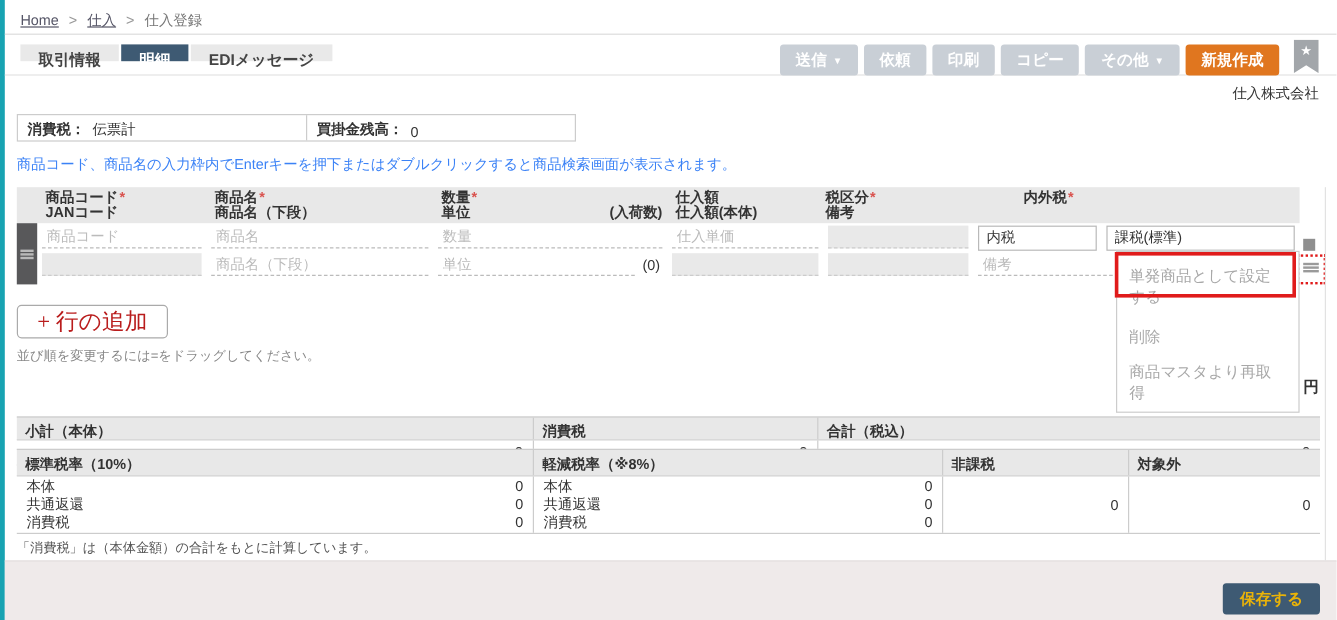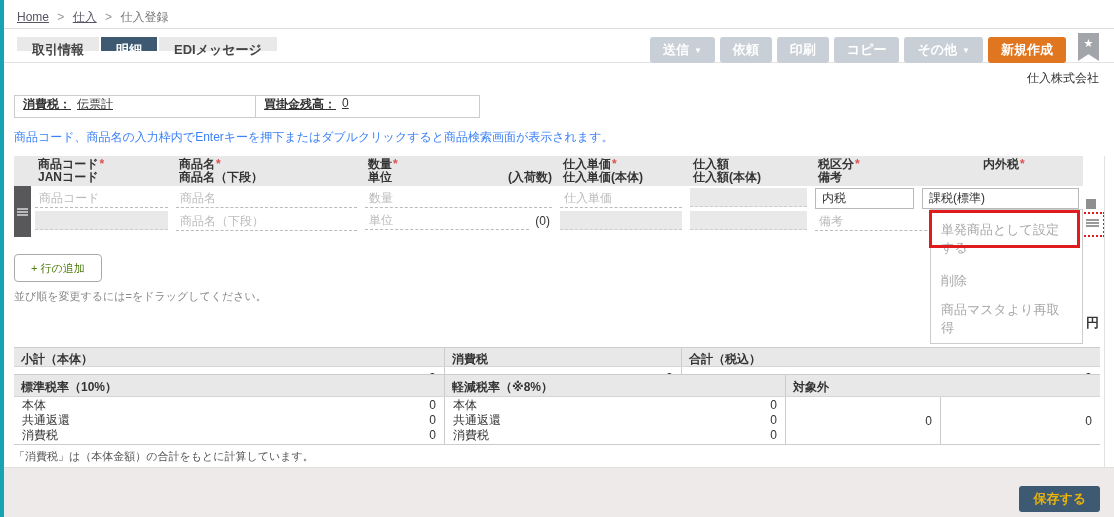--- a/index.html
+++ b/index.html
@@ -27,21 +27,21 @@
   .caret { font-size:8px; margin-left:5px; vertical-align:1px; }
 
   .bookmark { position:absolute; right:15px; top:33px; width:21px; height:28px; background:#A2A6AA;
               clip-path:polygon(0 0,100% 0,100% 100%,50% 76%,0 100%); text-align:center; cursor:pointer; }
   .bookmark span { color:#fff; font-size:11px; line-height:18px; }
 
   .company { position:absolute; right:15px; top:70px; font-size:12px; color:#333; }
 
   .info-box { position:absolute; left:14px; top:95px; width:466px; height:23px; border:1px solid #ccc;
               display:flex; font-size:12px; align-items:center; }
-  .info-cell { padding:0 8px; height:100%; display:flex; align-items:flex-start;text-decoration:underline; }
+  .info-cell { padding:0 8px; height:100%; display:flex; align-items:flex-end; }
   .info-cell.first { width:241px; border-right:1px solid #ccc; }
   .info-label { font-weight:bold; margin-right:6px; }
 
   .notice { position:absolute; left:14px; top:129px; font-size:12px; color:#3b82f6; }
 
   
   .itable { position:absolute; left:14px; top:156px; width:1069px; }
   .ithead { display:flex; background:#E8E8E8; height:30px; font-size:12px; font-weight:bold; color:#333; }
   .ithead .cell { padding:2px 4px 0 7px; line-height:13px; }
   .h2 { font-weight:bold; }
@@ -76,22 +76,22 @@
 
   
   .ctx-menu { position:absolute; left:930px; top:209px; width:153px; background:#fff;
               border:1px solid #ccc; font-size:13px; color:#A8A8A8; z-index:5; }
   .ctx-item { padding:5px 10px 6px; cursor:pointer; }
   .ctx-item.tall { padding:11px 10px 10px; }
   .red-solid-box { position:absolute; left:929px; top:210px; width:151px; height:38px;
                    border:3px solid #E01B1B; z-index:6; }
 
   .add-row-btn { position:absolute; left:14px; top:254px; height:28px; padding:0 16px; background:#fff;
-                 border:1px solid #aaa; border-radius:4px; font-size:11px; color:#4d7c0f; cursor:pointer;
-                 font-family:Liberation Sans, sans-serif; }
+                 border:1px solid #aaa; border-radius:4px; font-size:19px; color:#b91c1c; cursor:pointer;
+                 font-family:Liberation Serif, serif; }
   .drag-hint { position:absolute; left:14px; top:289px; font-size:11px; color:#888; }
   .unit-note { position:absolute; right:15px; top:314px; font-size:13px; font-weight:bold; }
 
   
   .summary { position:absolute; left:14px; top:347px; width:1086px; font-size:12px; }
   .sum-head { display:flex; background:#E8E8E8; border-top:1px solid #ccc; border-bottom:1px solid #d5d5d5;
               height:20px; font-weight:bold; }
   .sum-head > div { padding:3px 7px 0; }
   .sum-vals { display:flex; height:21px; border-bottom:1px solid #ccc; font-size:13px; }
   .sum-vals > div { padding:3px 8px 0; text-align:right; }
@@ -175,24 +175,20 @@
         <div class="h1"><span>商品名</span><span class="req">*</span></div>
         <div class="h2">商品名（下段）</div>
       </div>
       <div class="cell w-c3">
         <div class="h1"><span>数量</span><span class="req">*</span></div>
         <div class="h2 spread">
             <span>単位</span>
             <span>(入荷数)</span>
           </div>
       </div>
-      <div class="cell w-c4">
-        <div class="h1"><span>仕入単価</span><span class="req">*</span></div>
-        <div class="h2">仕入単価(本体)</div>
-      </div>
       <div class="cell w-c5">
         <div class="h1"><span>仕入額</span></div>
         <div class="h2">仕入額(本体)</div>
       </div>
       <div class="cell w-c6">
         <div class="h1"><span>税区分</span><span class="req">*</span></div>
         <div class="h2">備考</div>
       </div>
       <div class="cell w-c7">
         <div class="h1"><span>内外税</span><span class="req">*</span></div>
@@ -276,20 +272,21 @@
       <div class="sc1">0</div>
       <div class="sc2 bl">0</div>
       <div class="sc3 bl">0</div>
     </div>
   </div>
 
   <div class="taxtbl">
     <div class="tax-head">
       <div class="tc1">標準税率（10%）</div>
       <div class="tc2 bl">軽減税率（※8%）</div>
+      <div class="tc3 bl">非課税</div>
       <div class="tc4 bl">対象外</div>
     </div>
     <div class="tax-body">
       <div class="tc1">
         <div class="tax-row">
             <span>本体</span>
             <span>0</span>
           </div>
         <div class="tax-row">
             <span>共通返還</span>

